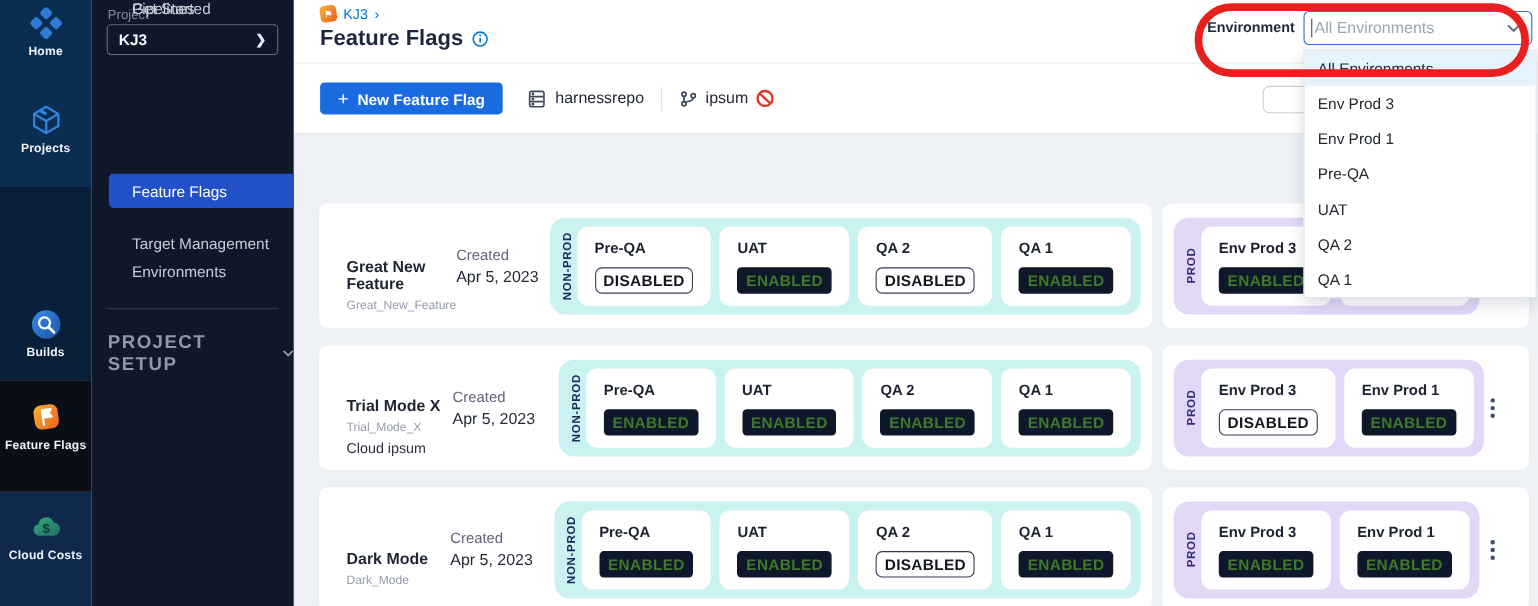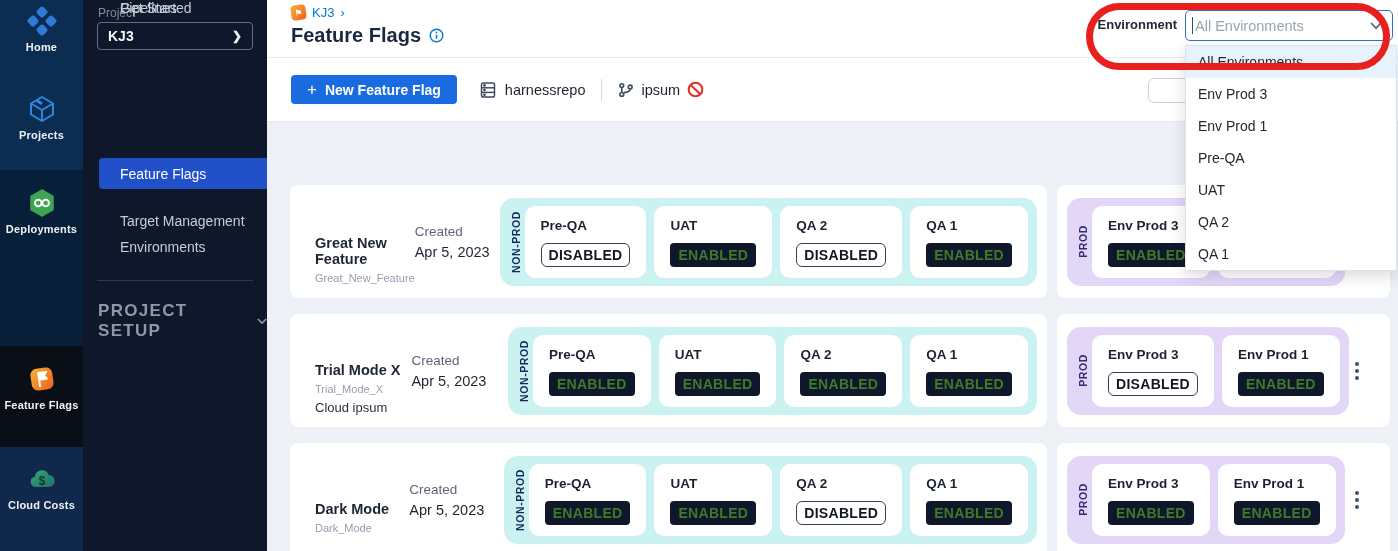--- a/index.html
+++ b/index.html
@@ -115,27 +115,33 @@
     </div>
     <div class="rail-item" style="top:94px">
       <svg class="ric" viewBox="0 0 30 30" fill="none" stroke="#2e86df" stroke-width="2" stroke-linejoin="round">
           <path d="M15 3 L26 9.5 V20.5 L15 27 L4 20.5 V9.5 Z"></path>
           <path d="M4 9.5 L15 16 L26 9.5"></path>
           <path d="M15 16 V27"></path>
           <path d="M10 6.8 l5 2.9" stroke-width="3"></path>
         </svg>
       <div class="rlb">Projects</div>
     </div>
-    <div class="rail-item" style="top:188px">
+    <div class="rail-item" style="top:280px">
       <svg class="ric" viewBox="0 0 30 30">
-          <polygon points="15,2.5 25.5,8.5 25.5,21.5 15,27.5 4.5,21.5 4.5,8.5" fill="#3fa452" stroke="#3fa452" stroke-width="2.5" stroke-linejoin="round"></polygon>
-          <circle cx="11.3" cy="15" r="3.3" fill="none" stroke="#fff" stroke-width="2"></circle>
-          <circle cx="18.7" cy="15" r="3.3" fill="none" stroke="#fff" stroke-width="2"></circle>
-        </svg>
-      <div class="rlb">Deployments</div>
+          <defs>
+            <linearGradient id="bgr" x1="0" y1="0" x2="1" y2="1">
+              <stop offset="0" stop-color="#3a8ae6"></stop>
+              <stop offset="1" stop-color="#1c55a8"></stop>
+            </linearGradient>
+          </defs>
+          <circle cx="15" cy="15" r="13" fill="url(#bgr)"></circle>
+          <circle cx="13.5" cy="13.5" r="5" fill="none" stroke="#fff" stroke-width="2"></circle>
+          <line x1="17.2" y1="17.2" x2="22" y2="22" stroke="#fff" stroke-width="2.6" stroke-linecap="round"></line>
+        </svg>
+      <div class="rlb">Builds</div>
     </div>
     <div class="rail-item" style="top:364px">
       <svg class="ric" viewBox="0 0 30 30">
           <defs>
             <linearGradient id="ffg" x1="0" y1="0" x2="1" y2="1">
               <stop offset="0" stop-color="#f9b234"></stop>
               <stop offset="1" stop-color="#ec5f1e"></stop>
             </linearGradient>
           </defs>
           <g transform="rotate(-8 15 15)">

